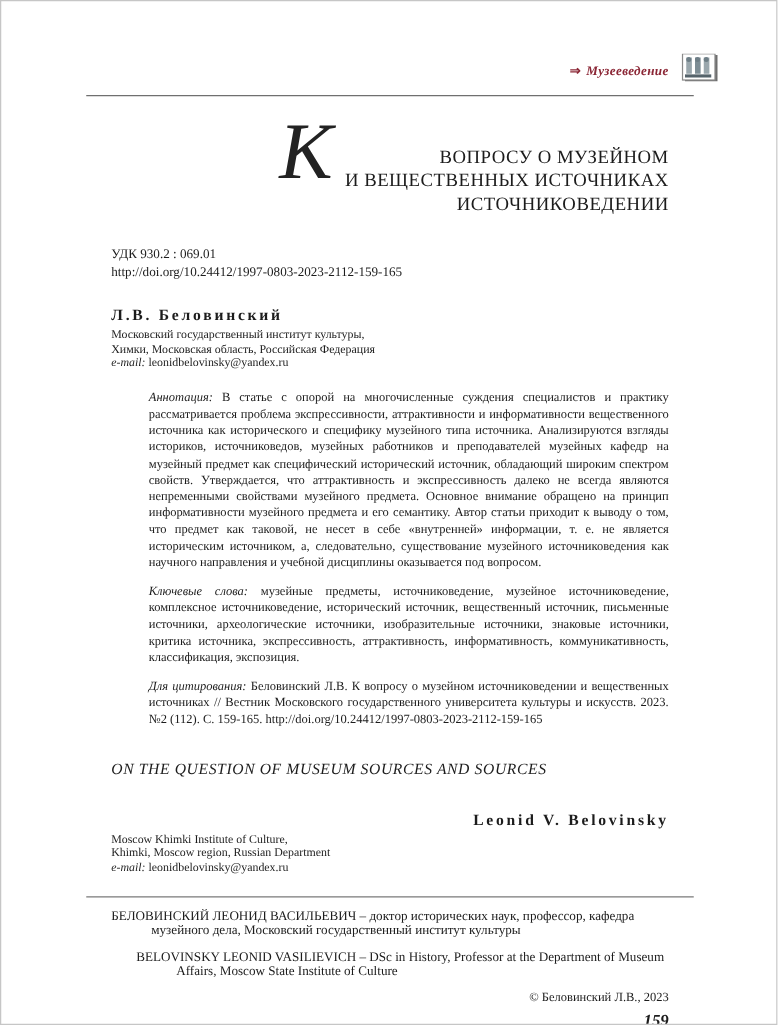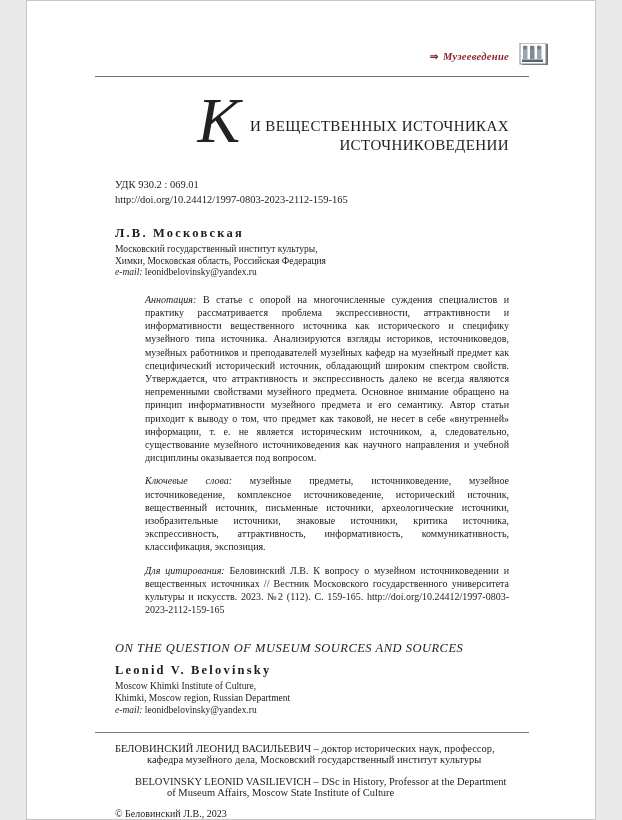--- a/index.html
+++ b/index.html
@@ -1,18 +1,18 @@
 <!DOCTYPE html>
 <html><head>
 <meta charset="utf-8">
 <style>
   html,body{margin:0;padding:0;background:#e9e9e9;}
   .page{
     position:relative;
-    width:570px;height:820px;
+    width:622px;height:820px;
     box-sizing:border-box;
     margin:0 auto;
     background:#ffffff;
     border:1px solid #c6c6c6;
     font-family:"Liberation Serif", serif;
     color:#1c1c1c;
     padding:42px 86px 0 88px;
     overflow:hidden;
   }
   
@@ -33,26 +33,26 @@
   .affil{font-size:9.5px;line-height:11.6px;margin-top:3px;}
   .affil .em{font-style:italic;}
   
   .block{margin-left:30px;text-align:justify;font-size:10px;line-height:13.2px;}
   .abstract{margin-top:14px;}
   .kw{margin-top:8px;}
   .cite{margin-top:9px;}
   .lead{font-style:italic;}
   
   .title-en{margin-top:25px;font-size:12.5px;font-style:italic;letter-spacing:.5px;}
-  .author-en{margin-top:7px;font-size:12.5px;font-weight:bold;letter-spacing:2.2px;}
+  .author-en{margin-top:26px;font-size:12.5px;font-weight:bold;letter-spacing:2.2px;text-align:right;}
   .rule-mid{border:0;border-top:1px solid #7a7a7a;margin:16px -20px 0 -20px;}
   
   .bio{margin-top:10px;font-size:10.5px;line-height:11px;padding-left:32px;text-indent:-32px;}
   .bio + .bio{margin-top:6px;margin-left:20px;}
-  .copyright{margin-top:10px;text-align:left;font-size:10px;}
+  .copyright{margin-top:10px;text-align:right;font-size:10px;}
   .pagenum{margin-top:5px;text-align:right;font-size:13.5px;font-weight:bold;font-style:italic;}
 </style>
 </head>
 <body>
 
 <div class="page">
 
   <div class="hdr-row">
     <span class="section-label">
       <span class="arrow">⇒</span><span>Музееведение</span>
@@ -69,31 +69,32 @@
         <circle cx="20" cy="4.5" r="2" fill="#6e7e86"></circle>
         <rect x="3" y="16.5" width="21" height="2.5" fill="#55636b"></rect>
       </svg>
     </span>
   </div>
   <hr class="rule-top">
 
   <div class="title-wrap">
     <span class="drop-cap">К</span>
     <div class="title-lines">
+      <div>ВОПРОСУ О МУЗЕЙНОМ</div>
       <div>И ВЕЩЕСТВЕННЫХ ИСТОЧНИКАХ</div>
       <div>ИСТОЧНИКОВЕДЕНИИ</div>
     </div>
   </div>
 
   <div class="meta">
     <div>УДК 930.2 : 069.01</div>
     <div>http://doi.org/10.24412/1997-0803-2023-2112-159-165</div>
   </div>
 
-  <div class="author-name">Л.В. Московская</div>
+  <div class="author-name">Л.В. Беловинский</div>
   <div class="affil">
     <div>Московский государственный институт культуры,</div>
     <div>Химки, Московская область, Российская Федерация</div>
     <div><span class="em">e-mail:</span> <span>leonidbelovinsky@yandex.ru</span></div>
   </div>
 
   <p class="block abstract"><span class="lead">Аннотация:</span> <span>В статье с опорой на многочисленные суждения специалистов и практику рассматривается проблема экспрессивности, аттрактивности и информативности вещественного источника как исторического и специфику музейного типа источника. Анализируются взгляды историков, источниковедов, музейных работников и преподавателей музейных кафедр на музейный предмет как специфический исторический источник, обладающий широким спектром свойств. Утверждается, что аттрактивность и экспрессивность далеко не всегда являются непременными свойствами музейного предмета. Основное внимание обращено на принцип информативности музейного предмета и его семантику. Автор статьи приходит к выводу о том, что предмет как таковой, не несет в себе «внутренней» информации, т. е. не является историческим источником, а, следовательно, существование музейного источниковедения как научного направления и учебной дисциплины оказывается под вопросом.</span></p>
 
   <p class="block kw"><span class="lead">Ключевые слова:</span> <span>музейные предметы, источниковедение, музейное источниковедение, комплексное источниковедение, исторический источник, вещественный источник, письменные источники, археологические источники, изобразительные источники, знаковые источники, критика источника, экспрессивность, аттрактивность, информативность, коммуникативность, классификация, экспозиция.</span></p>
 

